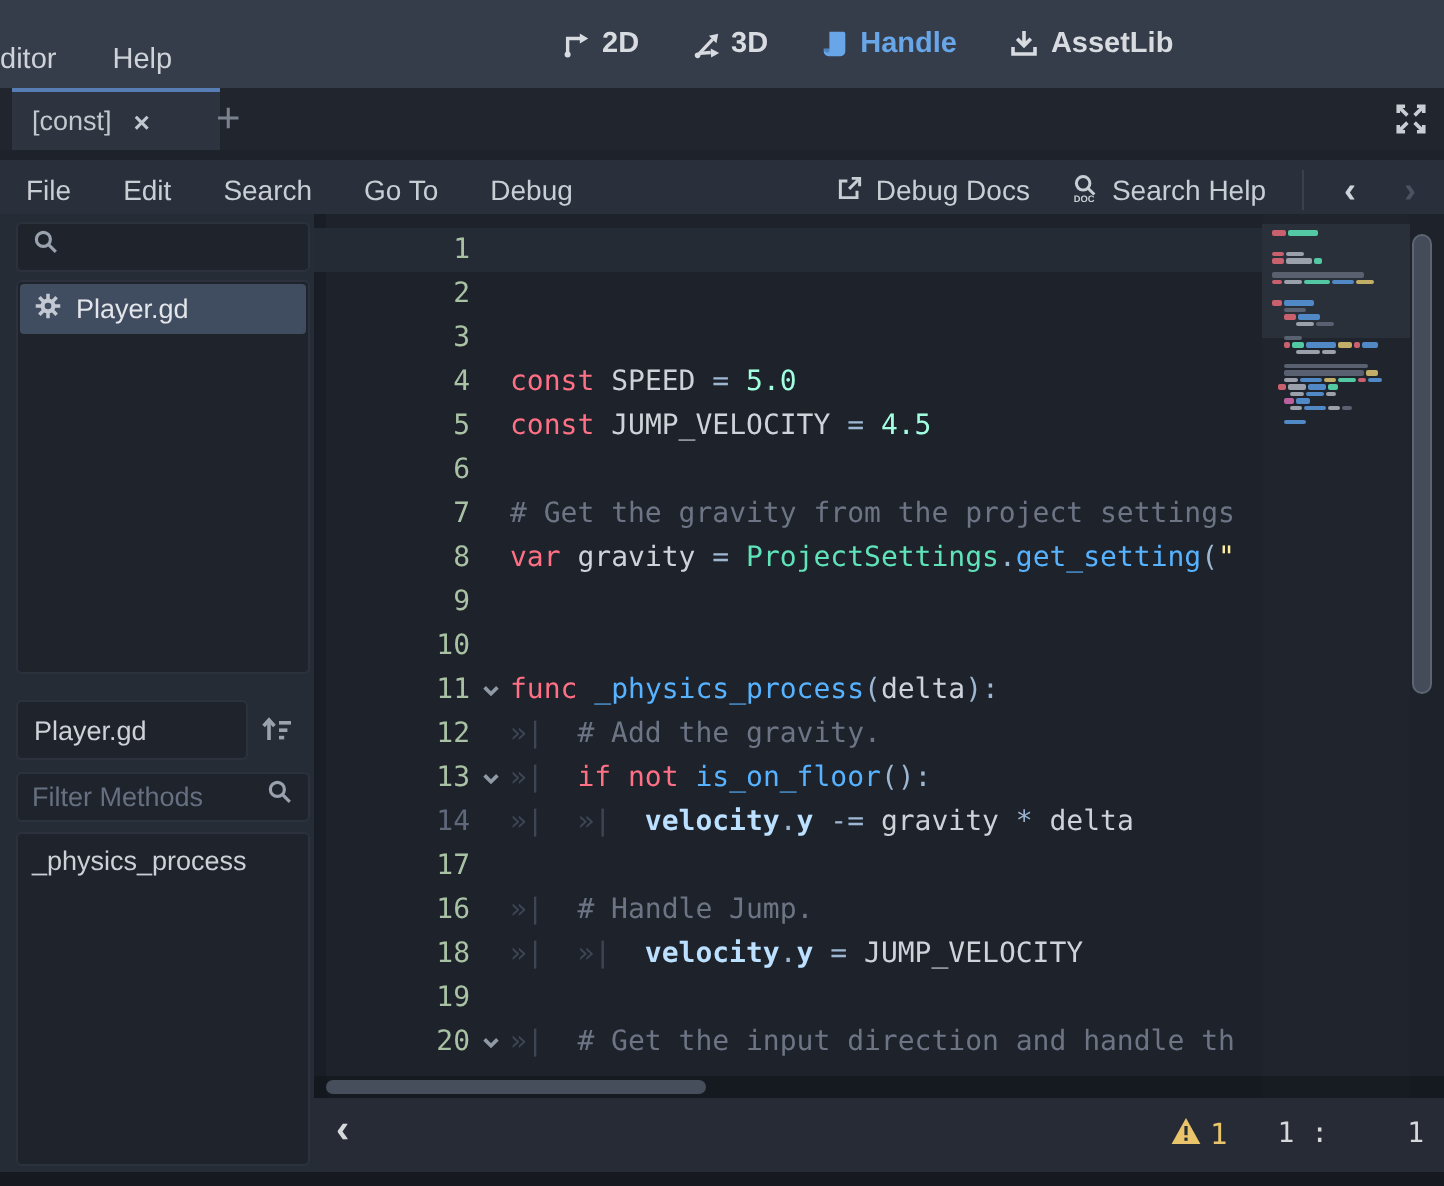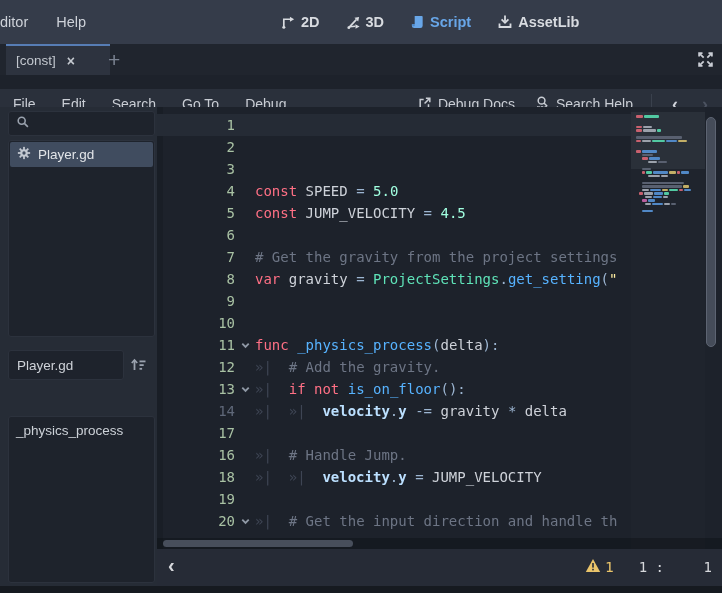--- a/index.html
+++ b/index.html
@@ -1,38 +1,38 @@
 <!DOCTYPE html>
 <html><head>
 <meta charset="utf-8">
 <style>
   html,body{margin:0;padding:0;background:#14181f;}
   .app{position:relative;width:722px;height:593px;overflow:hidden;
        font-family:"Liberation Sans",sans-serif;color:#ced2d9;background:#1d222b;}
   
   .topbar{position:absolute;left:0;top:0;width:722px;height:44px;background:#353c4a;}
-  .topbar-menus{position:absolute;left:0;top:0;height:44px;display:flex;align-items:center;}
+  .topbar-menus{position:absolute;left:0;top:8px;height:44px;display:flex;align-items:center;}
   .menu-item{font-size:14.5px;color:#ced2d9;padding:0 14px;cursor:default;}
   .menu-item:first-child{padding-left:0;}
   .main-nav{position:absolute;left:281px;top:0;height:44px;display:flex;align-items:center;gap:26px;}
   .nav-btn{display:flex;align-items:center;gap:5px;background:none;border:none;color:#d8dbe0;
            font-family:inherit;font-size:14.5px;font-weight:bold;padding:0;cursor:default;}
   .nav-btn.active{color:#68a6e8;}
   .nav-btn svg{display:block;}
   
   .tabstrip{position:absolute;left:0;top:44px;width:722px;height:31px;background:#20252e;}
   .tab{position:absolute;left:6px;top:0;height:29px;min-width:84px;background:#2d333f;
        border-top:2px solid #577db5;display:flex;align-items:center;padding:0 10px;gap:11px;}
   .tab-label{font-size:13.5px;color:#c3c8cf;}
   .tab-close{font-size:14px;color:#c3c8cf;font-weight:bold;}
   .tab-add{position:absolute;left:108px;top:0;height:31px;display:flex;align-items:center;
            font-size:21px;color:#7a8290;}
   .expand-btn{position:absolute;right:8px;top:7px;}
   
-  .menubar{position:absolute;left:0;top:89px;width:722px;height:32px;background:#2a303b;
+  .menubar{position:absolute;left:0;top:80px;width:722px;height:32px;background:#2a303b;
            border-bottom:2px solid #161a21;box-sizing:border-box;display:flex;align-items:center;}
   .mb-item{font-size:14px;color:#c9cdd4;padding:0 13px;}
   .mb-item:first-child{padding-left:13px;}
   .mb-right{position:absolute;right:6px;top:0;height:30px;display:flex;align-items:center;gap:8px;}
   .mb-link{display:flex;align-items:center;gap:6px;font-size:14px;color:#c9cdd4;padding:0 6px;}
   .mb-sep{width:1px;height:20px;background:#3a414d;margin:0 4px;}
   .hist{font-size:18px;padding:0 8px;color:#d0d3da;font-weight:bold;}
   .hist.dim{color:#4b5260;}
   
   .sidebar{position:absolute;left:0;top:107px;width:157px;height:479px;background:#262c36;}
@@ -124,21 +124,21 @@
           </span>
         <span>3D</span>
       </button>
       <button class="nav-btn active">
         <span>
             <svg width="15" height="16" viewBox="0 0 16 16">
               <path d="M5 1.5 h7.5 a1 1 0 0 1 1 1 V12 a2.5 2.5 0 0 1 -2.5 2.5 H4.5 A2.5 2.5 0 0 1 2 12 v-1.5 h3 Z" fill="#68a6e8"></path>
               <path d="M5 10.5 H2 a2 2 0 0 0 3 1.8 Z" fill="#4c86c6"></path>
             </svg>
           </span>
-        <span>Script</span>
+        <span>Handle</span>
       </button>
       <button class="nav-btn">
         <span>
             <svg width="16" height="16" viewBox="0 0 16 16">
               <path d="M8 1.5 v6" stroke="#d8dbe0" stroke-width="1.8" fill="none"></path>
               <path d="M4.6 5.4 L8 8.8 L11.4 5.4" stroke="#d8dbe0" stroke-width="1.8" fill="none"></path>
               <path d="M2.5 9.5 v3.5 h11 V9.5" stroke="#d8dbe0" stroke-width="1.8" fill="none"></path>
             </svg>
           </span>
         <span>AssetLib</span>
@@ -216,20 +216,27 @@
     </div>
     <button class="sort-btn">
       <span><svg width="17" height="16" viewBox="0 0 17 16">
             <path d="M4.5 13 V3.5" stroke="#9aa2ae" stroke-width="1.8" fill="none"></path>
             <path d="M1.8 6 L4.5 3 L7.2 6" stroke="#9aa2ae" stroke-width="1.8" fill="none"></path>
             <rect x="9.5" y="3.5" width="6" height="1.8" fill="#9aa2ae"></rect>
             <rect x="9.5" y="7.2" width="4.2" height="1.8" fill="#9aa2ae"></rect>
             <rect x="9.5" y="10.9" width="2.6" height="1.8" fill="#9aa2ae"></rect>
           </svg></span>
     </button>
+    <div class="s-input filter-methods">
+      <span class="ph">Filter Methods</span>
+      <span><svg width="14" height="14" viewBox="0 0 16 16">
+            <circle cx="6.5" cy="6.5" r="4" stroke="#9aa2ae" stroke-width="1.8" fill="none"></circle>
+            <path d="M9.6 9.6 L13.6 13.6" stroke="#9aa2ae" stroke-width="1.8"></path>
+          </svg></span>
+    </div>
     <div class="panel methods-list">
       <div class="list-item">
         <span>_physics_process</span>
       </div>
     </div>
   </aside>
 
   <section class="editor">
     <div class="bp-gutter"></div>
     <div class="code">

